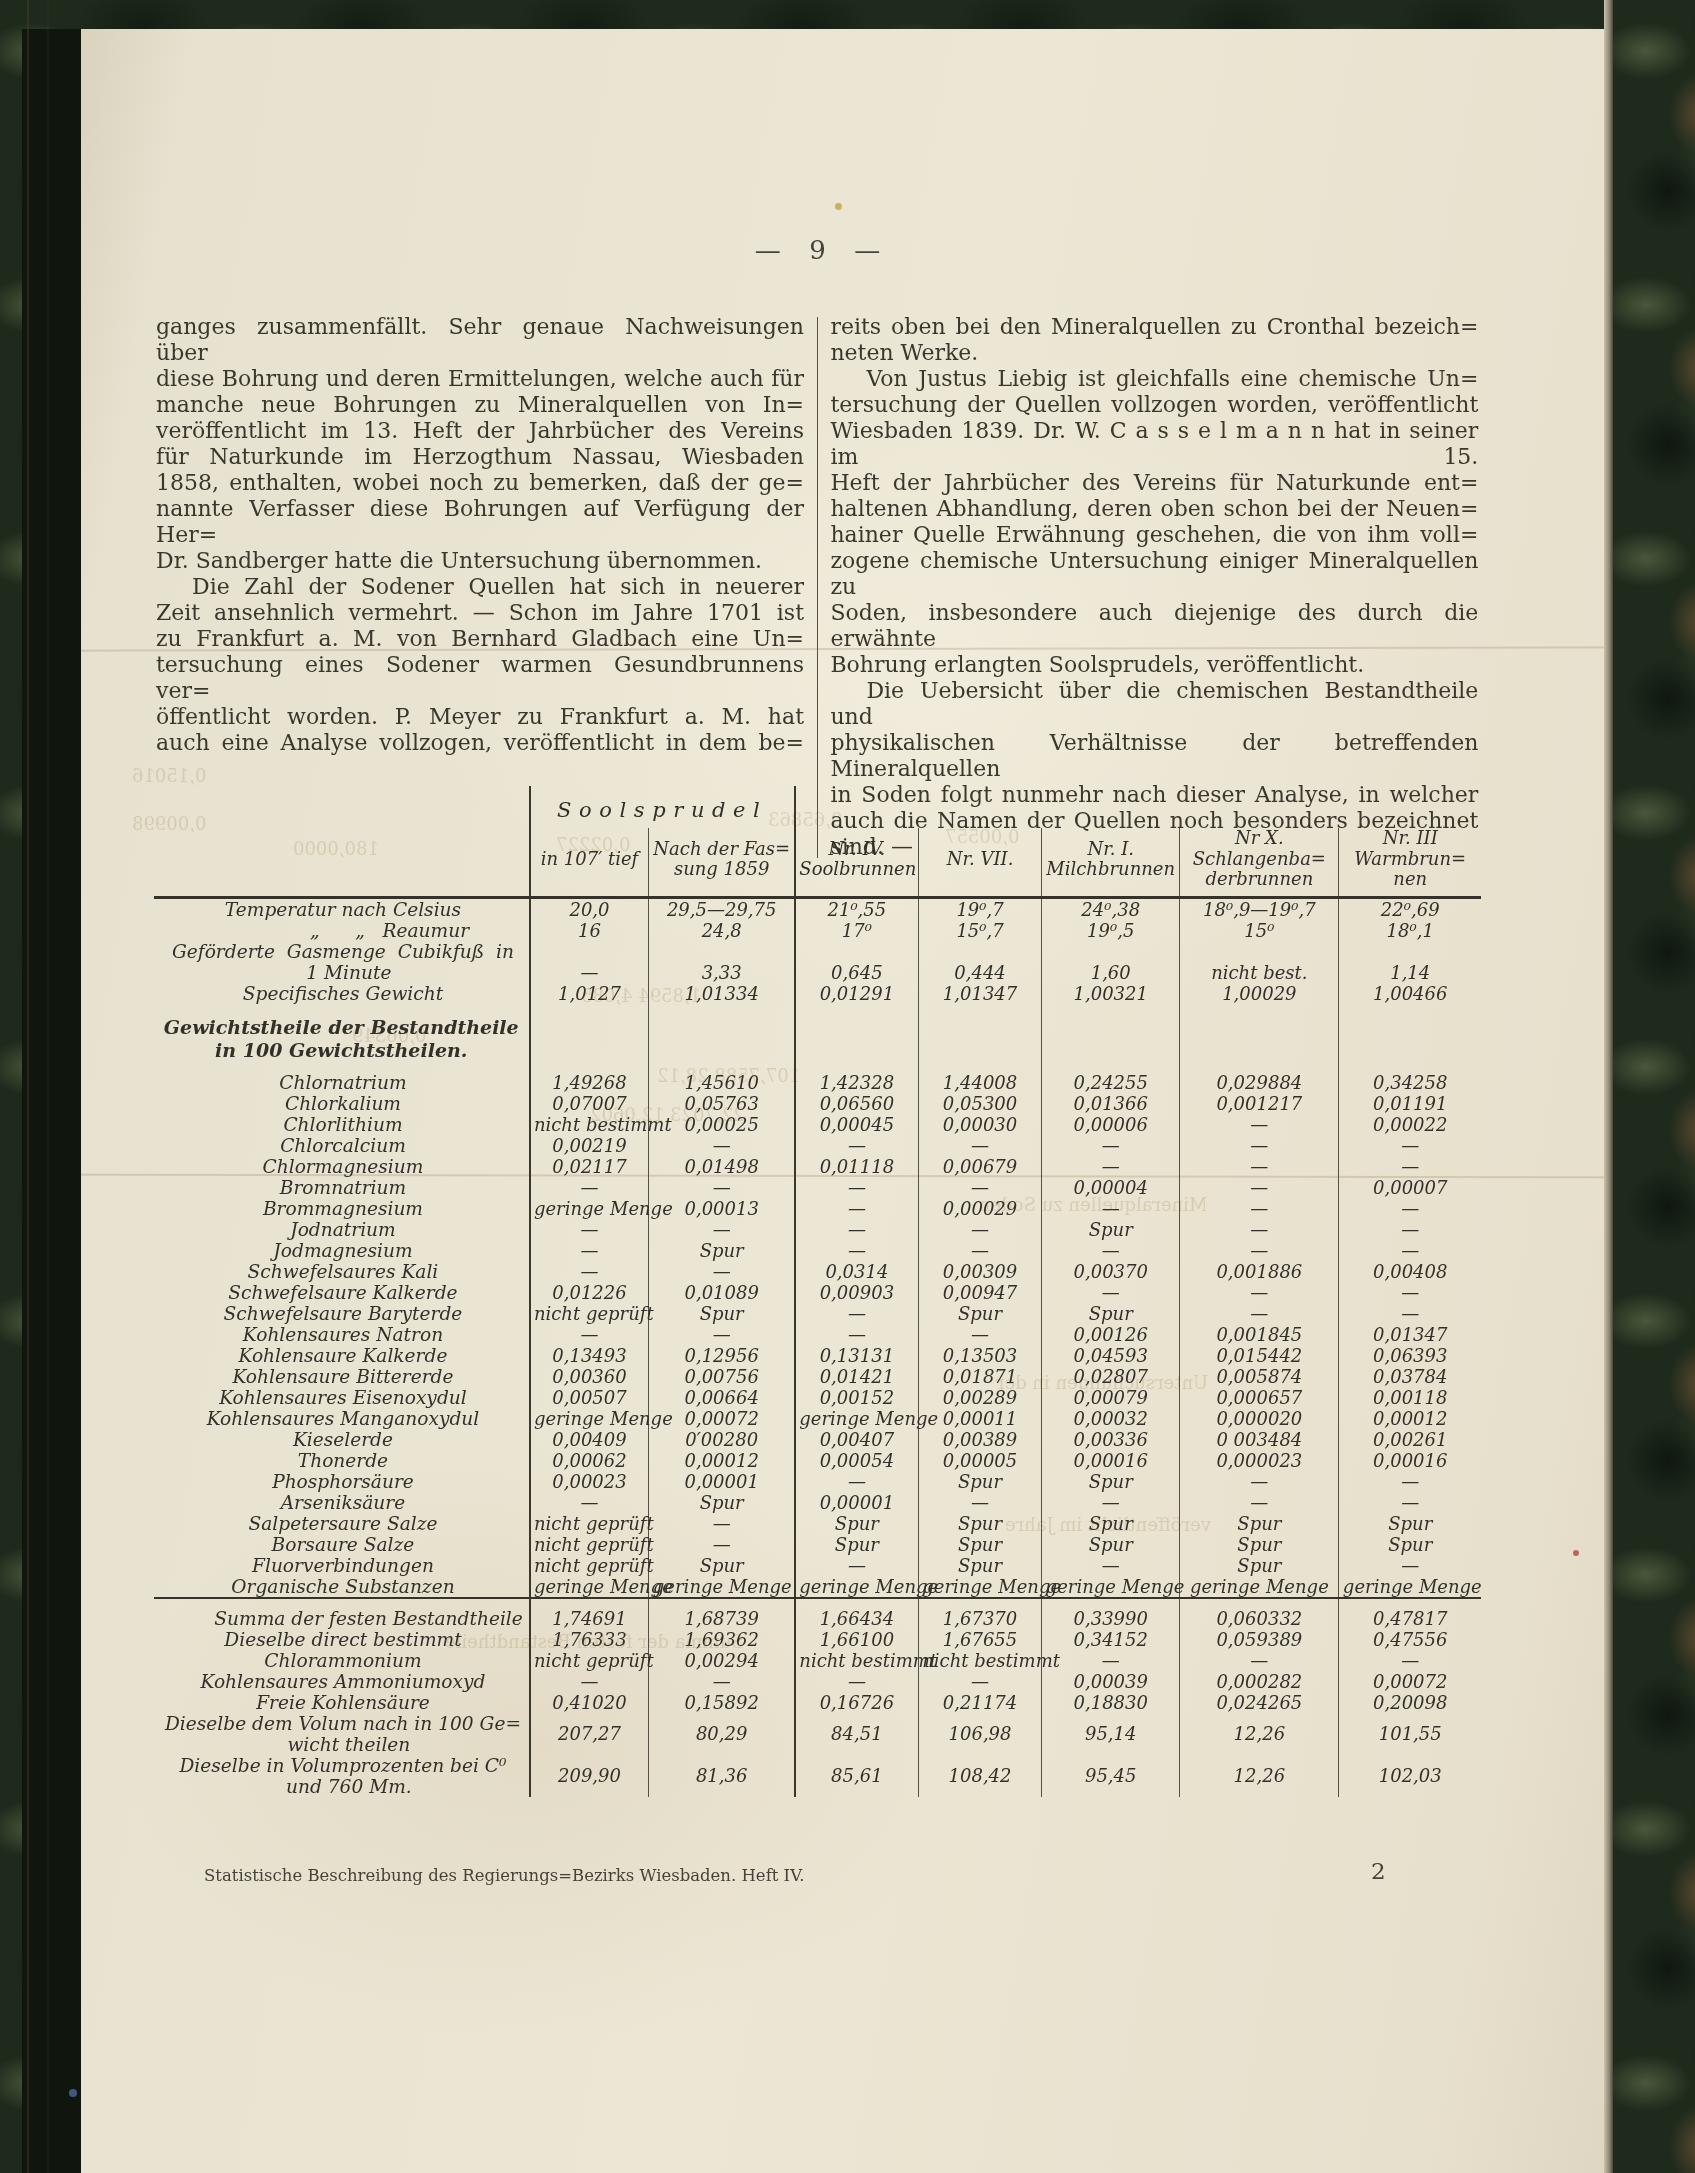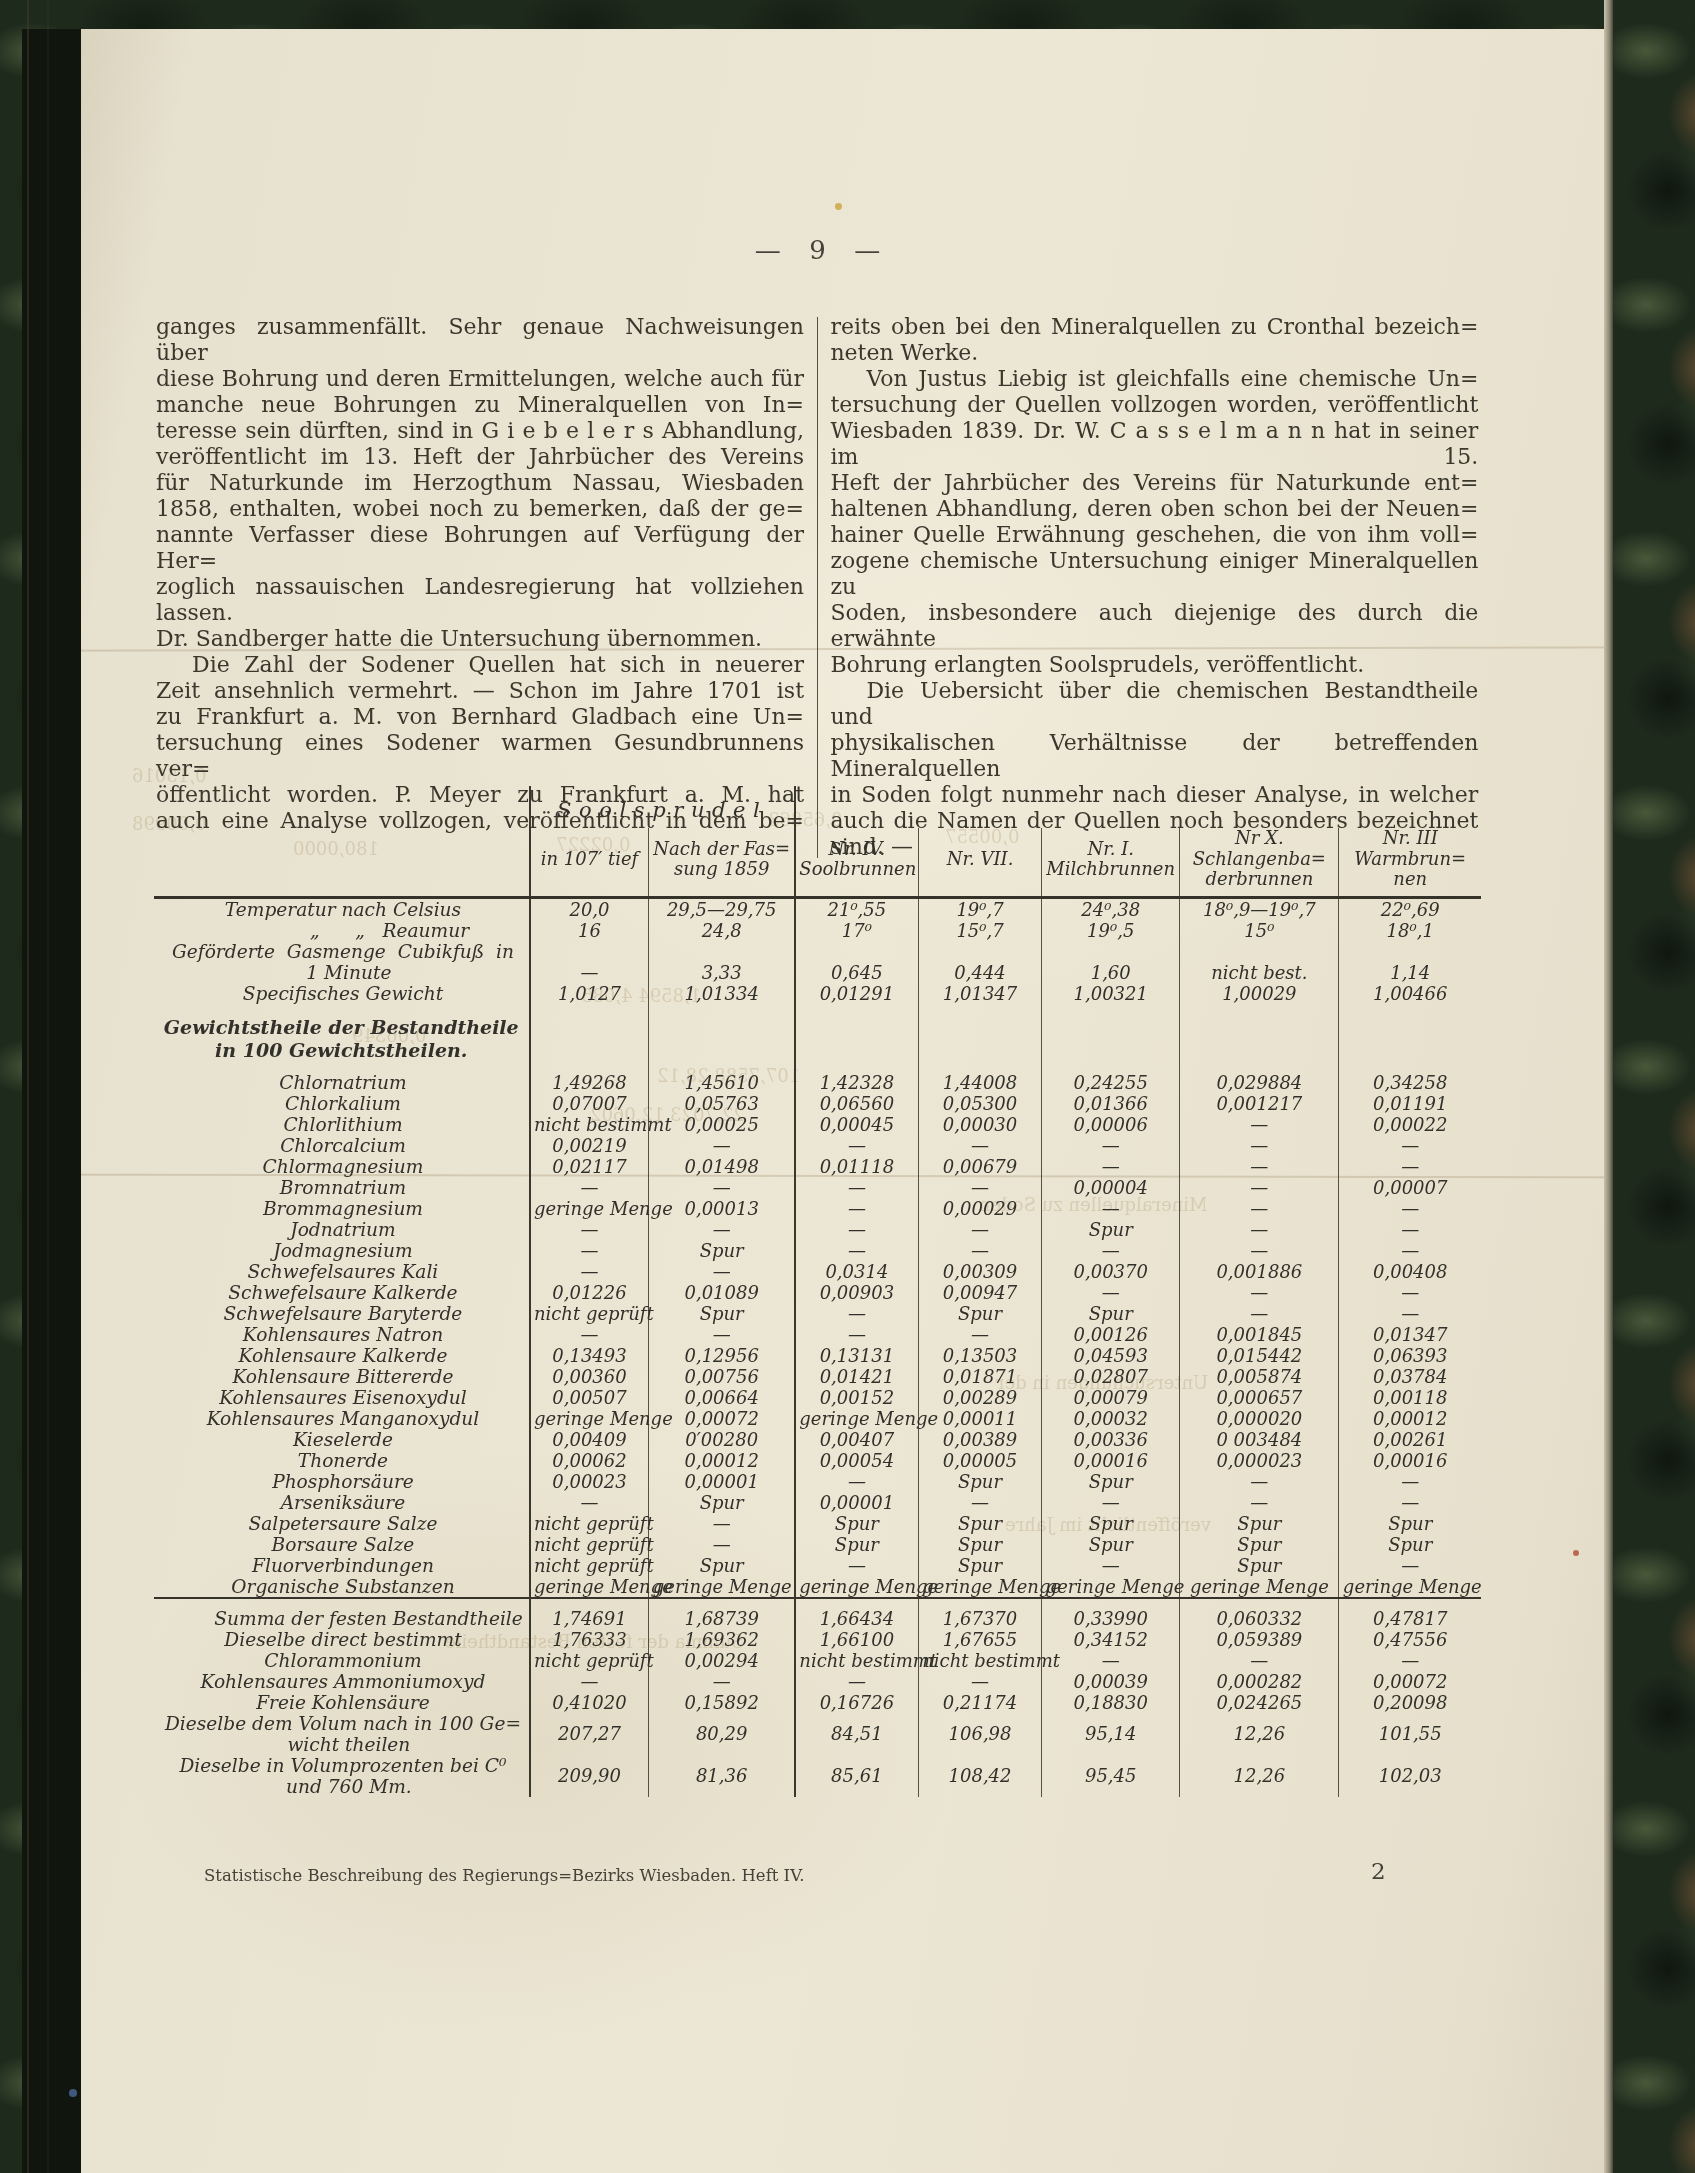--- a/index.html
+++ b/index.html
@@ -119,26 +119,24 @@
         <span class="ghost" style="left: 364px; top: 1602px;">Summa der festen Bestandtheile</span>
       </div>
 
     <div id="pagenum">— 9 —</div>
 
     <div id="textcols">
       <div class="tcol" id="col-left">
           <div class="tline just">ganges zusammenfällt. Sehr genaue Nachweisungen über</div>
           <div class="tline just">diese Bohrung und deren Ermittelungen, welche auch für</div>
           <div class="tline just">manche neue Bohrungen zu Mineralquellen von In=</div>
-          <div class="tline just">teresse sein dürften, sind in G i e b e l e r s Abhandlung,</div>
           <div class="tline just">veröffentlicht im 13. Heft der Jahrbücher des Vereins</div>
           <div class="tline just">für Naturkunde im Herzogthum Nassau, Wiesbaden</div>
           <div class="tline just">1858, enthalten, wobei noch zu bemerken, daß der ge=</div>
           <div class="tline just">nannte Verfasser diese Bohrungen auf Verfügung der Her=</div>
-          <div class="tline just">zoglich nassauischen Landesregierung hat vollziehen lassen.</div>
           <div class="tline">Dr. Sandberger hatte die Untersuchung übernommen.</div>
           <div class="tline pindent just">Die Zahl der Sodener Quellen hat sich in neuerer</div>
           <div class="tline just">Zeit ansehnlich vermehrt. — Schon im Jahre 1701 ist</div>
           <div class="tline just">zu Frankfurt a. M. von Bernhard Gladbach eine Un=</div>
           <div class="tline just">tersuchung eines Sodener warmen Gesundbrunnens ver=</div>
           <div class="tline just">öffentlicht worden. P. Meyer zu Frankfurt a. M. hat</div>
           <div class="tline just">auch eine Analyse vollzogen, veröffentlicht in dem be=</div>
         </div>
       <div id="coldivider"></div>
       <div class="tcol" id="col-right">

